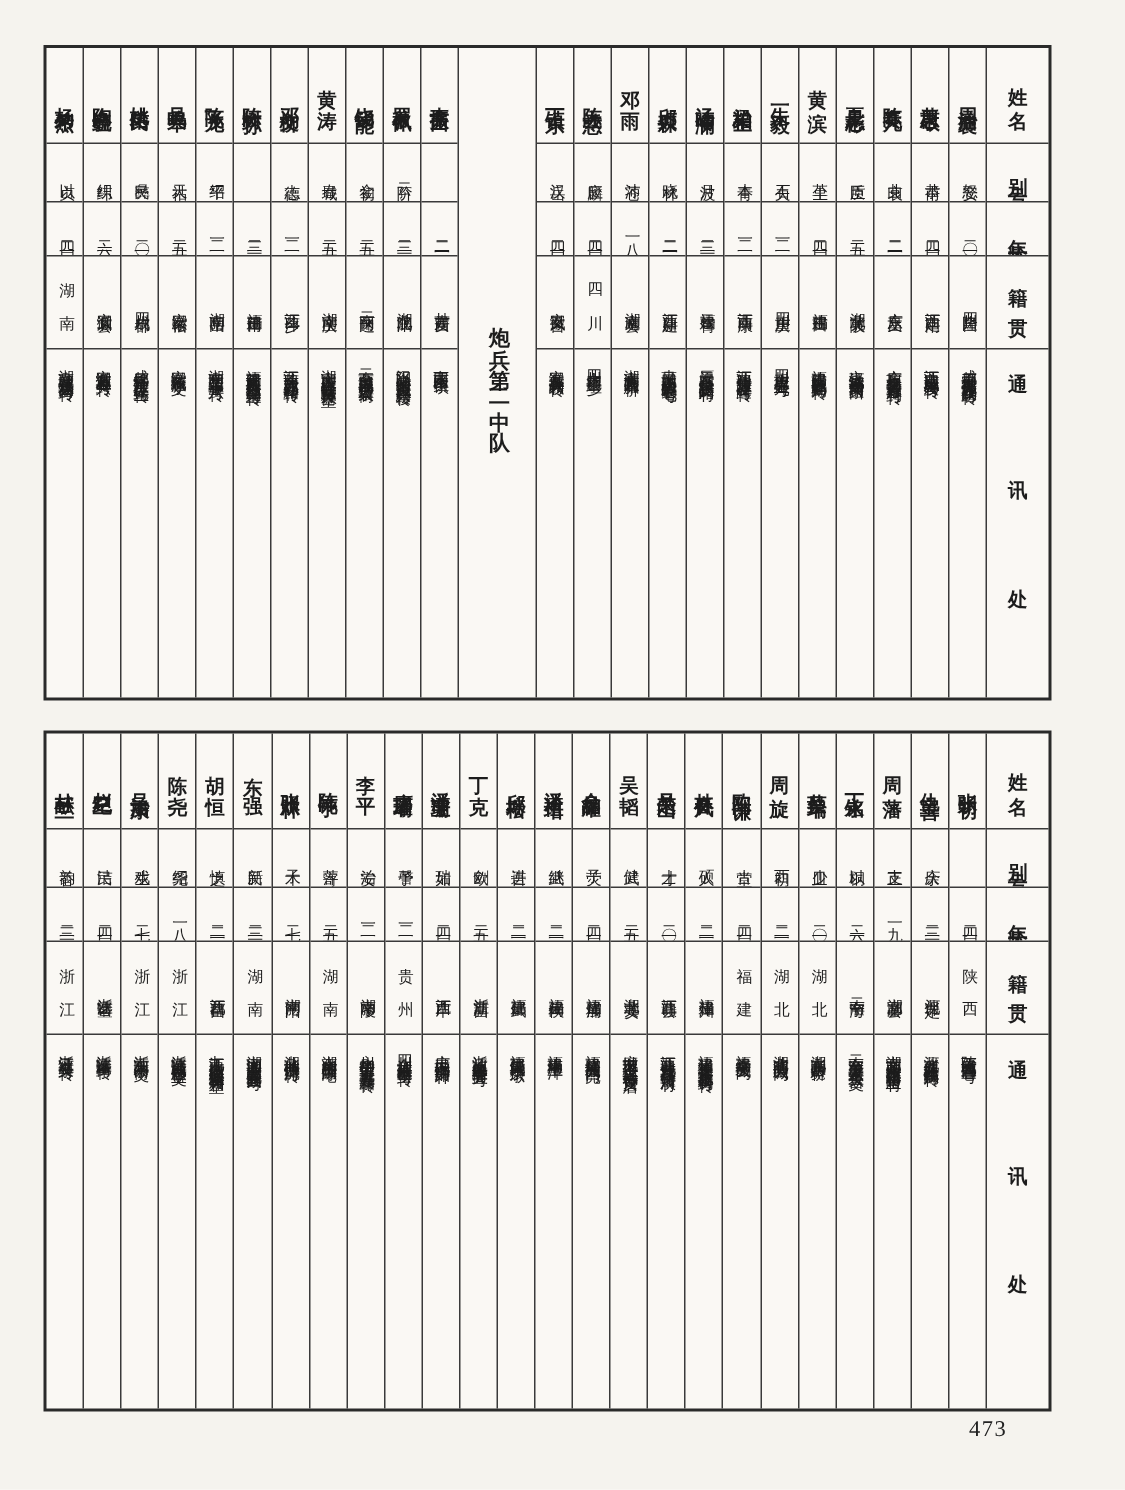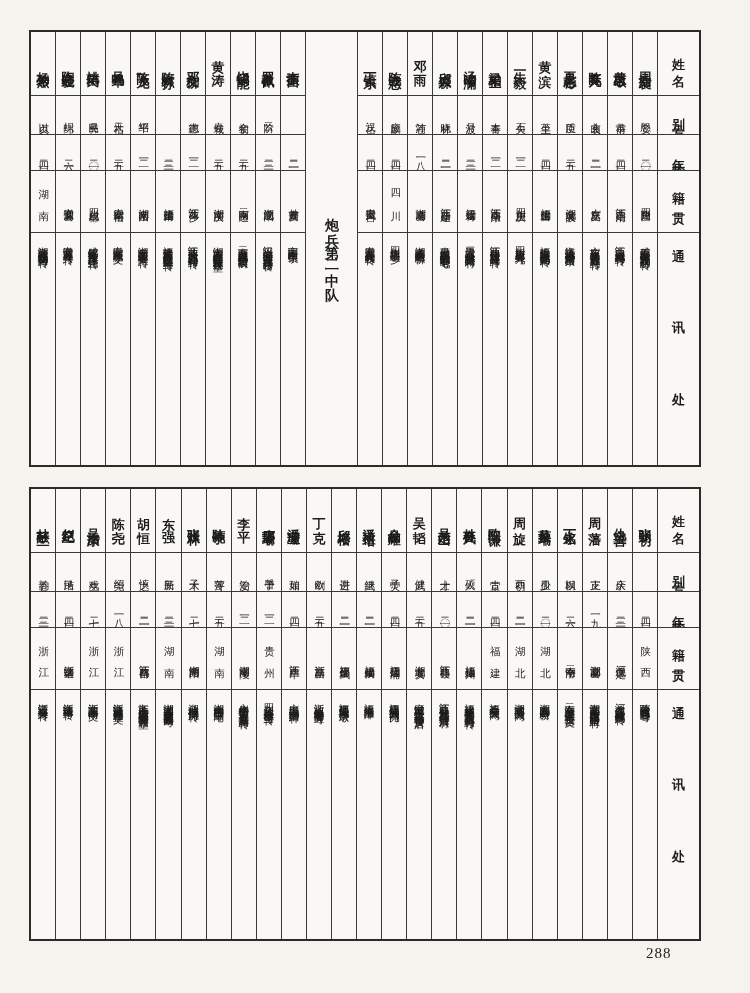--- a/index.html
+++ b/index.html
@@ -928,14 +928,14 @@
           <span class="vtext small-text">二三</span>
         </div>
         <div class="cell cell-native">
           <span class="vtext small-text native-text spread2">浙江</span>
         </div>
         <div class="cell cell-addr">
           <span class="vtext addr-text">浙江缙云义泰号转</span>
         </div>
       </div>
     </div>
-  <div class="page-number">288</div>
+  <div class="page-number">473</div>
 </div>
 
 </body></html>

